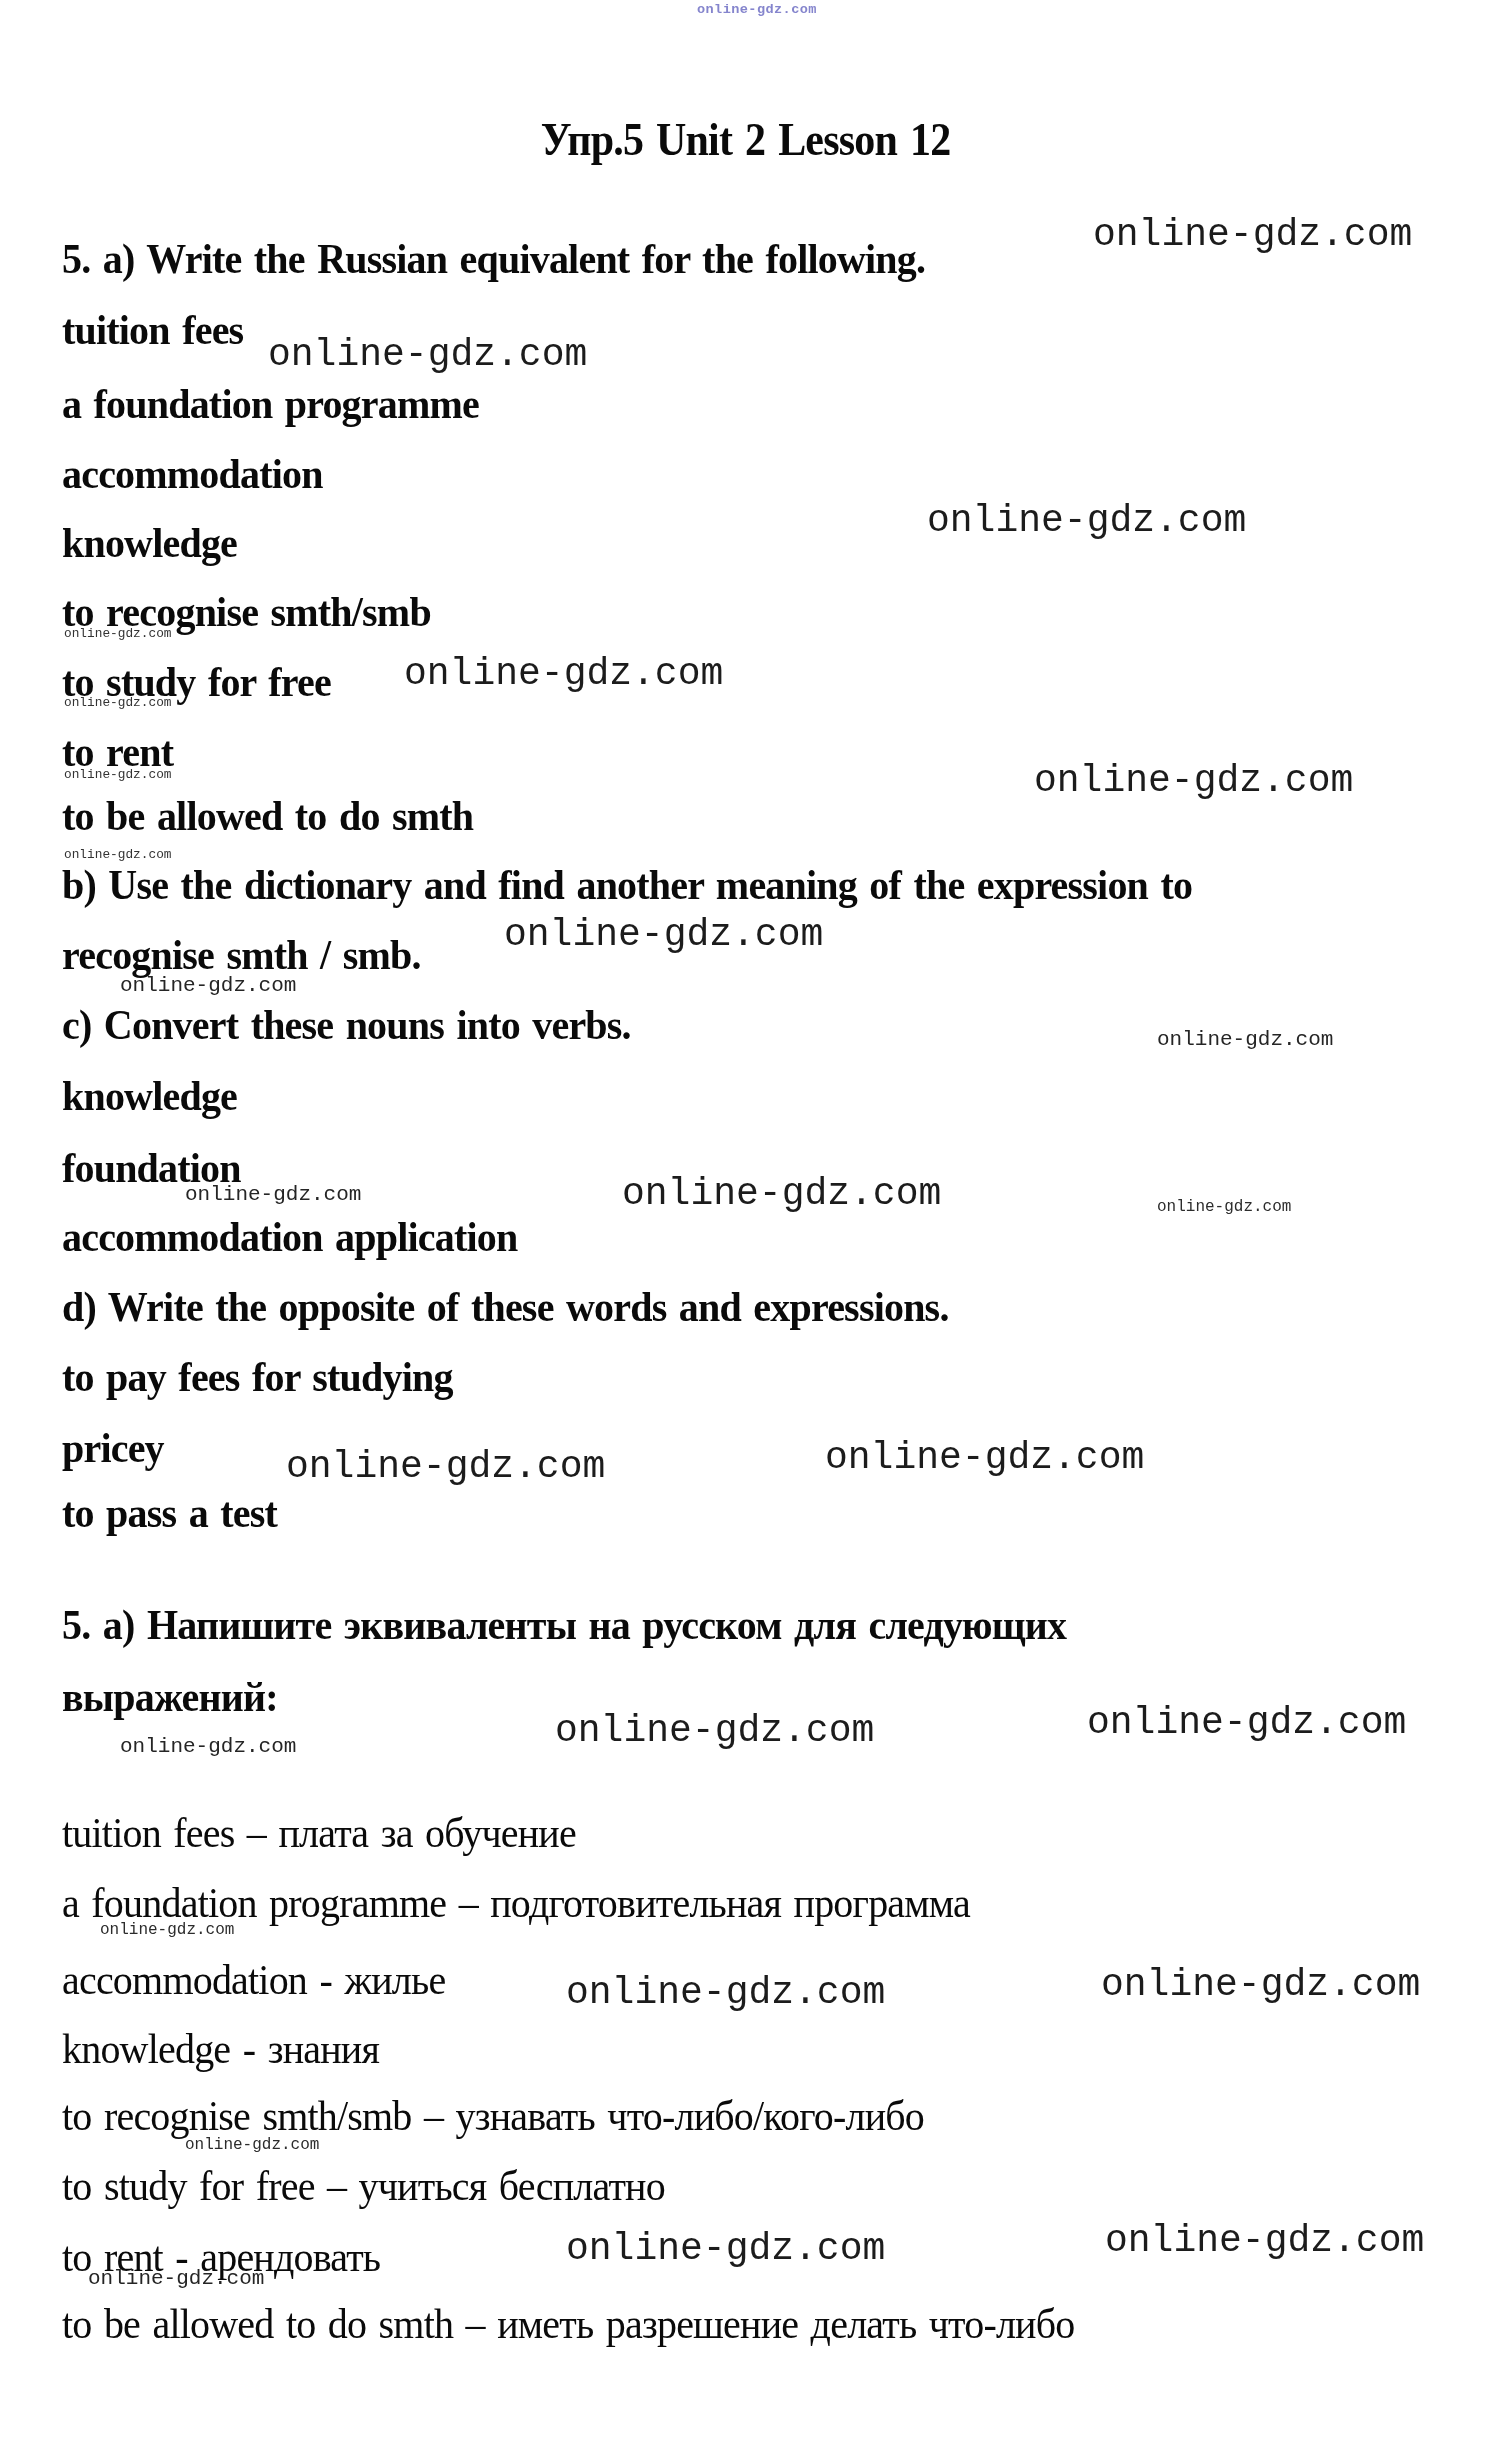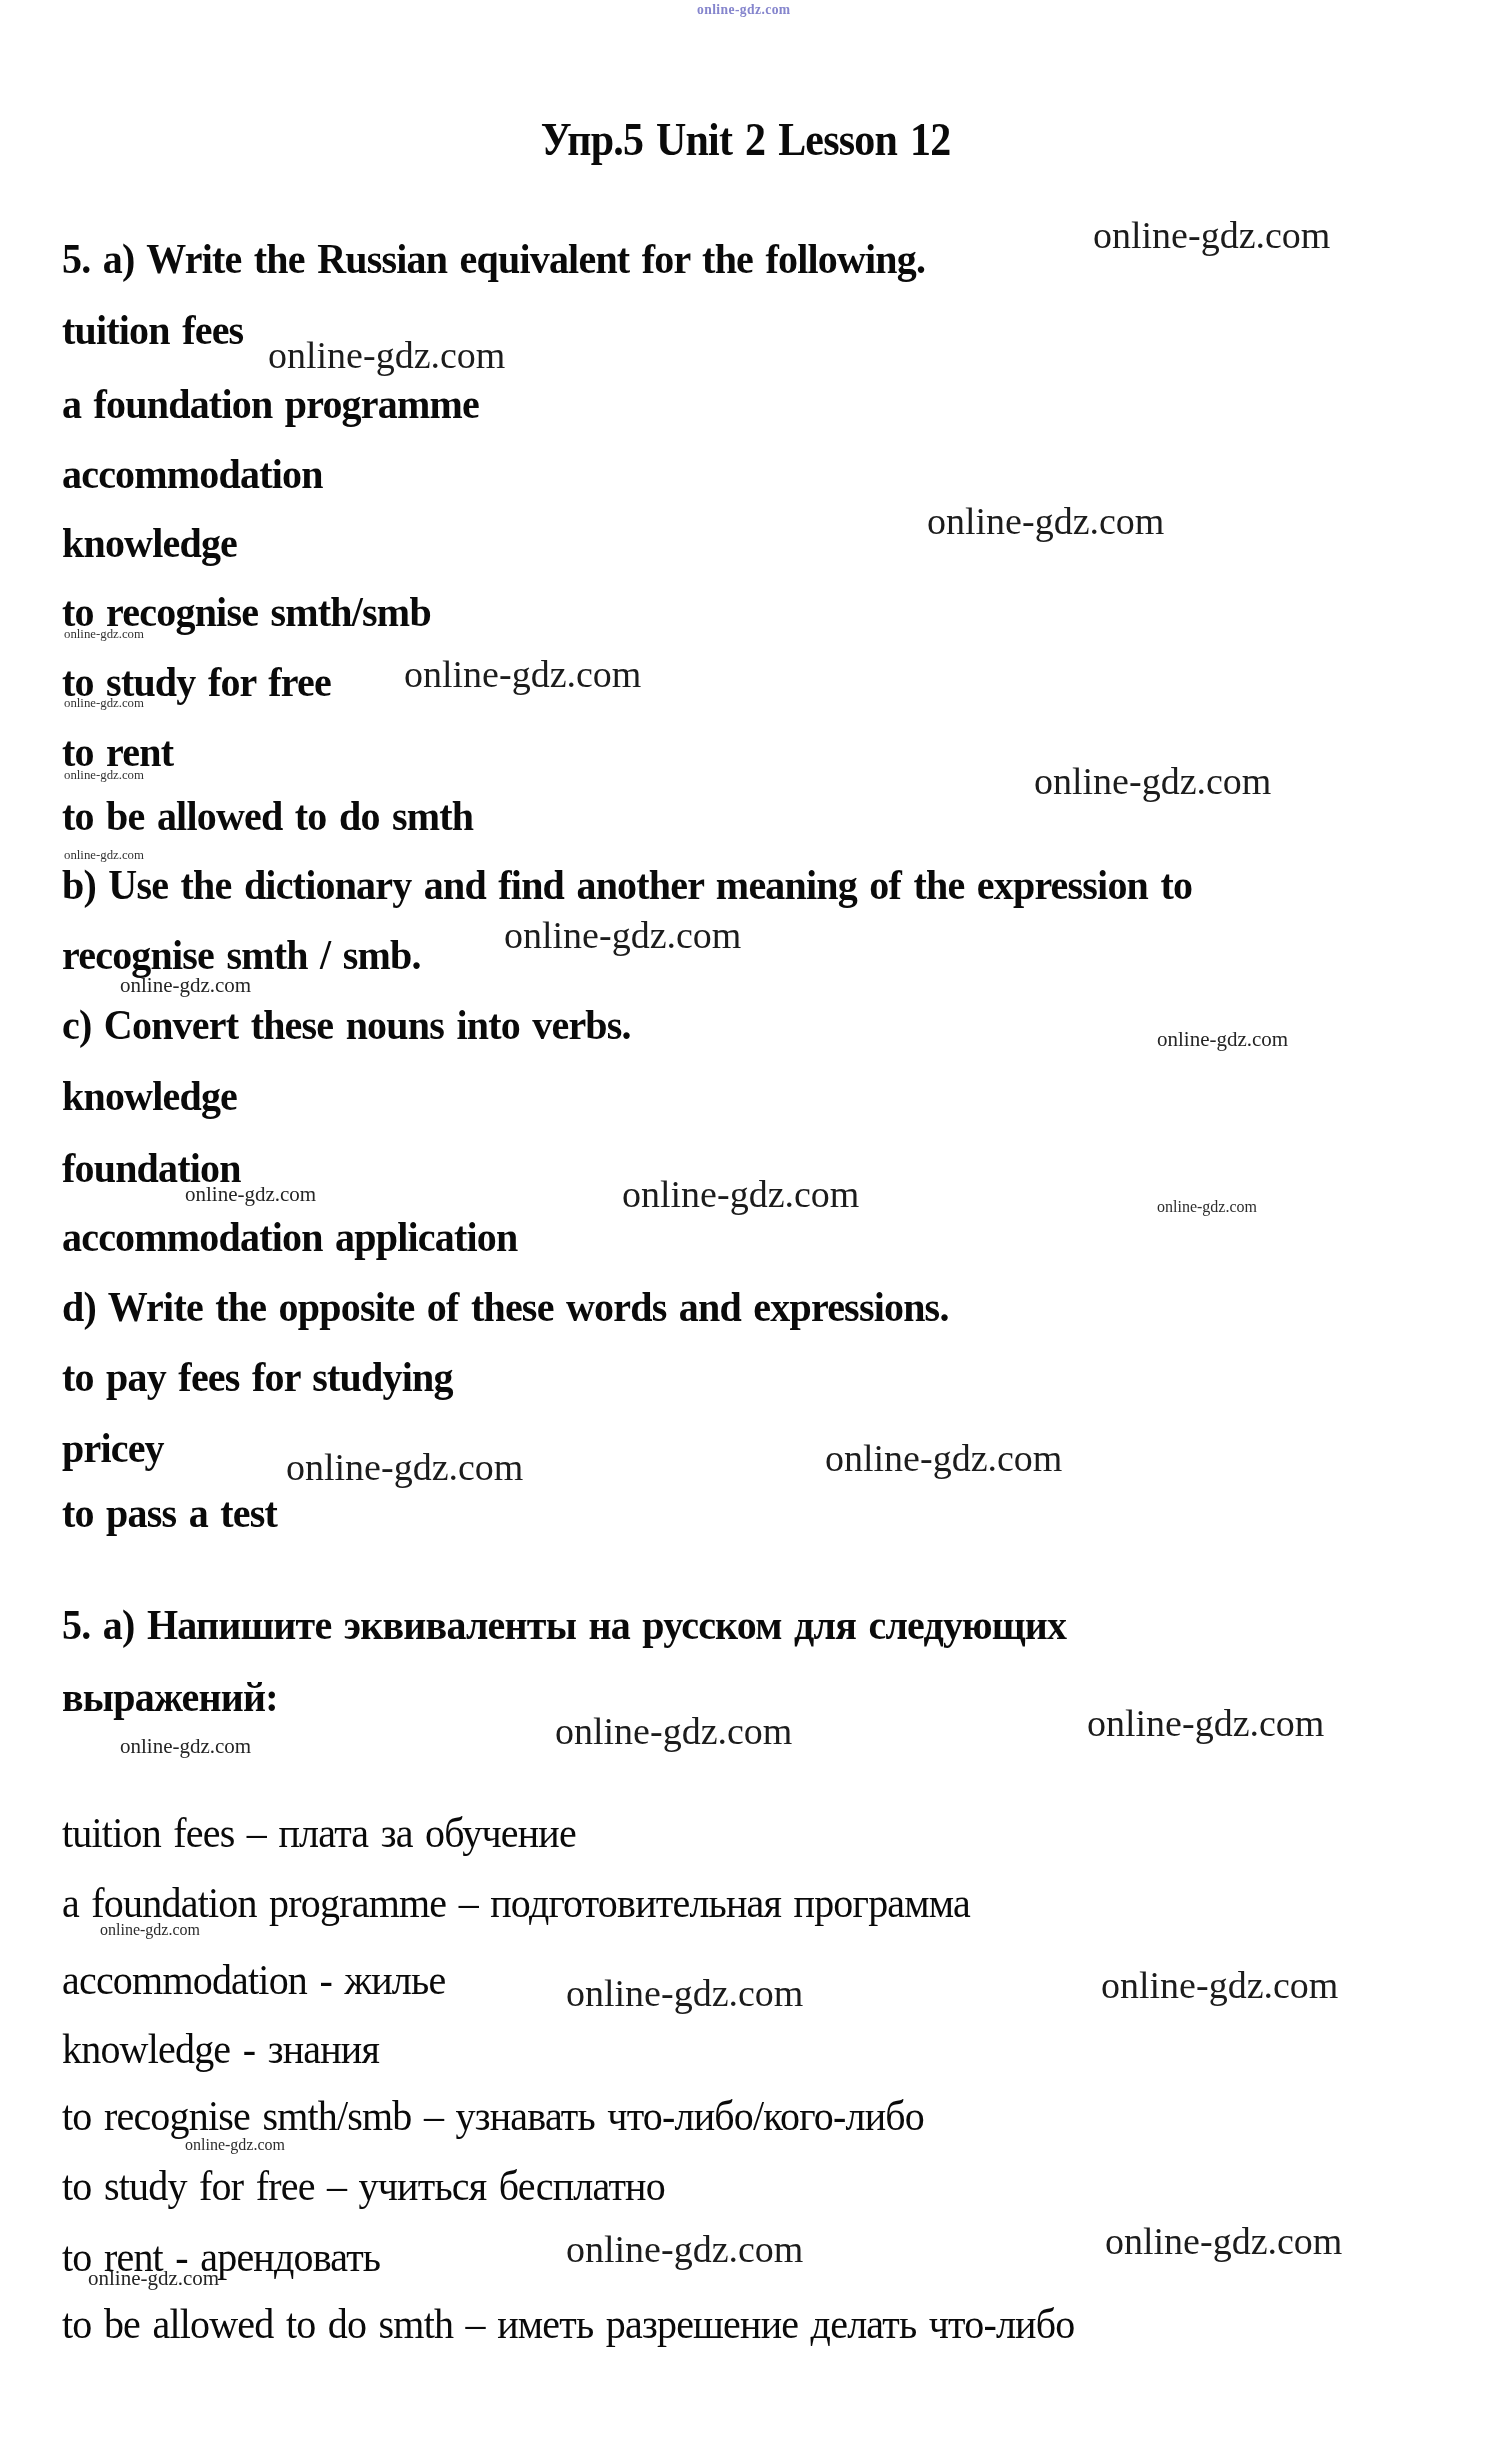--- a/index.html
+++ b/index.html
@@ -25,21 +25,21 @@
   }
   .bold{font-weight:bold;}
   .title{
     left:0; width:100%;
     text-align:center;
     font-weight:bold;
     font-size:42px;
   }
   .wm{
     position:absolute;
-    font-family:Liberation Serif, serif;
+    font-family:Liberation Mono, monospace;
     white-space:nowrap;
     line-height:1.0;
   }
   .wm-blue{font-size:13.6px;color:#8585cd;font-weight:600;letter-spacing:0.4px;}
   .wm-lg{font-size:38px;color:#1c1c1c;letter-spacing:0px;}
   .wm-md{font-size:21px;color:#252525;}
   .wm-sm{font-size:16px;color:#2c2c2c;}
   .wm-tiny{font-size:12.8px;color:#333333;}
 </style>
 </head>

